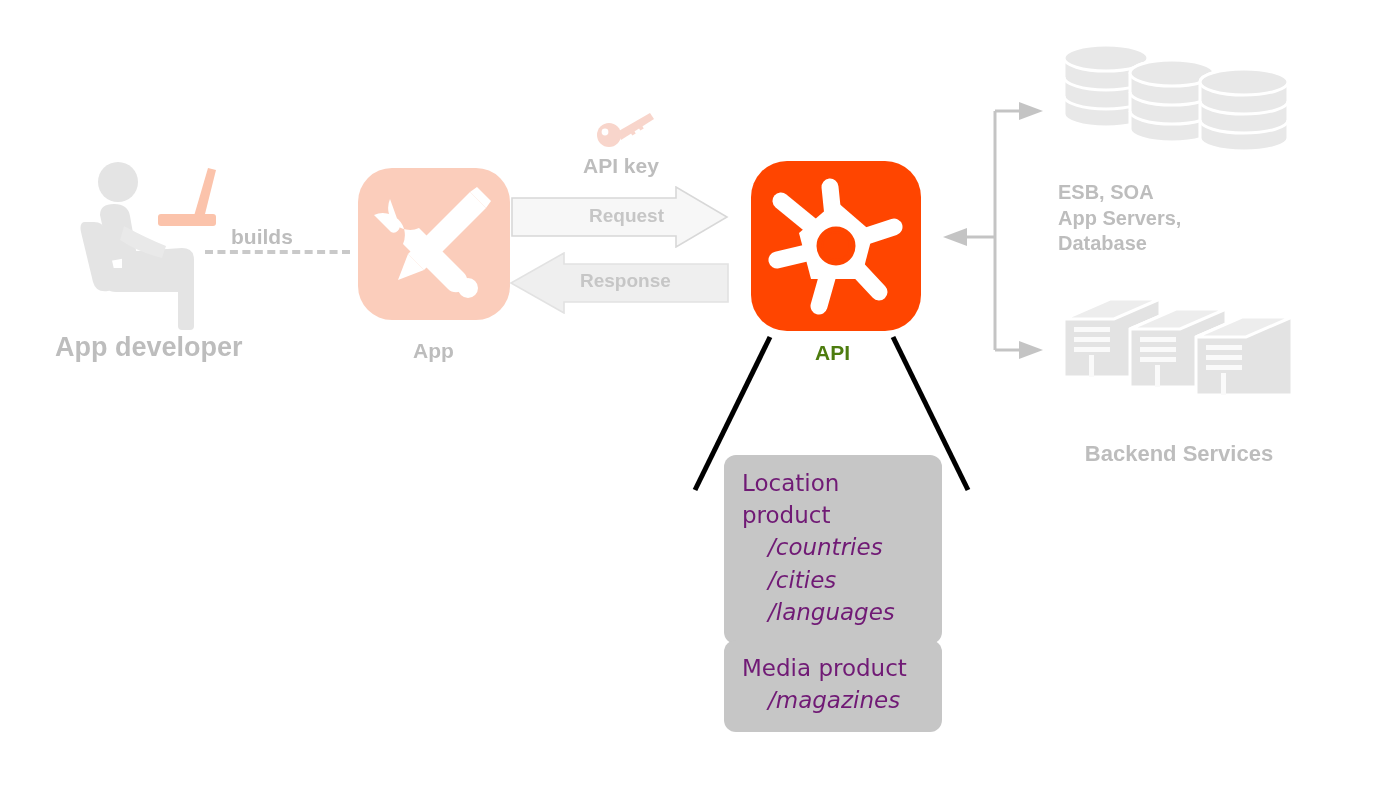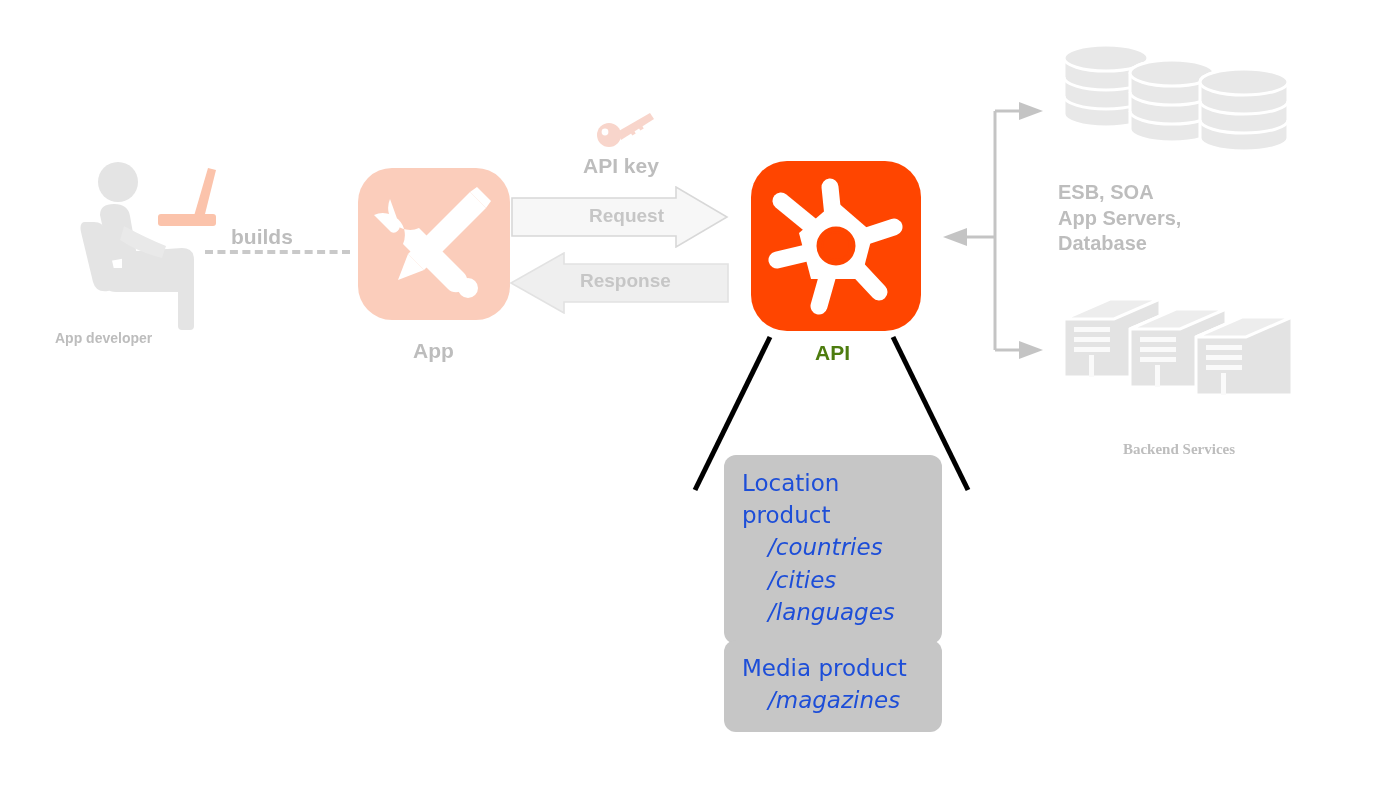--- a/index.html
+++ b/index.html
@@ -29,21 +29,21 @@
   }
   .dark-label {
     color: #111111;
     font-weight: bold;
     font-family: "Liberation Sans", sans-serif;
     white-space: pre;
   }
 
   
   #dev-figure { left: 80px; top: 160px; width: 160px; height: 170px; }
-  #dev-label  { left: 55px; top: 330px; font-size: 14px; text-align: right; }
+  #dev-label  { left: 55px; top: 330px; font-size: 27px; text-align: right; }
 
   
   #builds-line {
     left: 205px; top: 250px; width: 145px; height: 0;
     border-top: 4px dashed #c9c9c9;
   }
   #builds-label { left: 231px; top: 224px; font-size: 21px; }
 
   
   #app-tile {
@@ -82,38 +82,38 @@
   
   #product-lines { left: 660px; top: 325px; width: 340px; height: 180px; }
 
   
   .product-box {
     position: absolute;
     background: #c6c6c6;
     border-radius: 12px;
     padding: 12px 18px 16px 18px;
     box-sizing: border-box;
-    color: #1d4ed8;
+    color: #701a75;
     font-family: "DejaVu Sans", sans-serif;
     font-size: 23px;
     line-height: 1.40;
   }
   .product-box .ep { padding-left: 26px; font-style: italic; }
   #location-product { left: 724px; top: 455px; width: 218px; }
   #media-product    { left: 724px; top: 640px; width: 218px; }
 
   
   #backend-connector { left: 925px; top: 95px; width: 120px; height: 270px; }
 
   
   #db-icon { left: 1058px; top: 40px; width: 240px; height: 110px; }
   #db-label { left: 1058px; top: 180px; width: 240px; text-align: left; font-size: 20px; }
 
   #servers-icon { left: 1058px; top: 295px; width: 240px; height: 110px; }
-  #servers-label { left: 1040px; top: 440px; width: 278px; text-align: center; font-size: 15px; font-family: Liberation Serif, serif; }
+  #servers-label { left: 1040px; top: 440px; width: 278px; text-align: center; font-size: 22px; }
 </style>
 </head>
 <body>
 
 <div id="canvas">
 
   <div class="abs" id="dev-figure">
     <svg width="160" height="170" viewBox="0 0 160 170" xmlns="http://www.w3.org/2000/svg">
 
       <circle cx="38" cy="22" r="20" fill="#e4e4e4"></circle>

